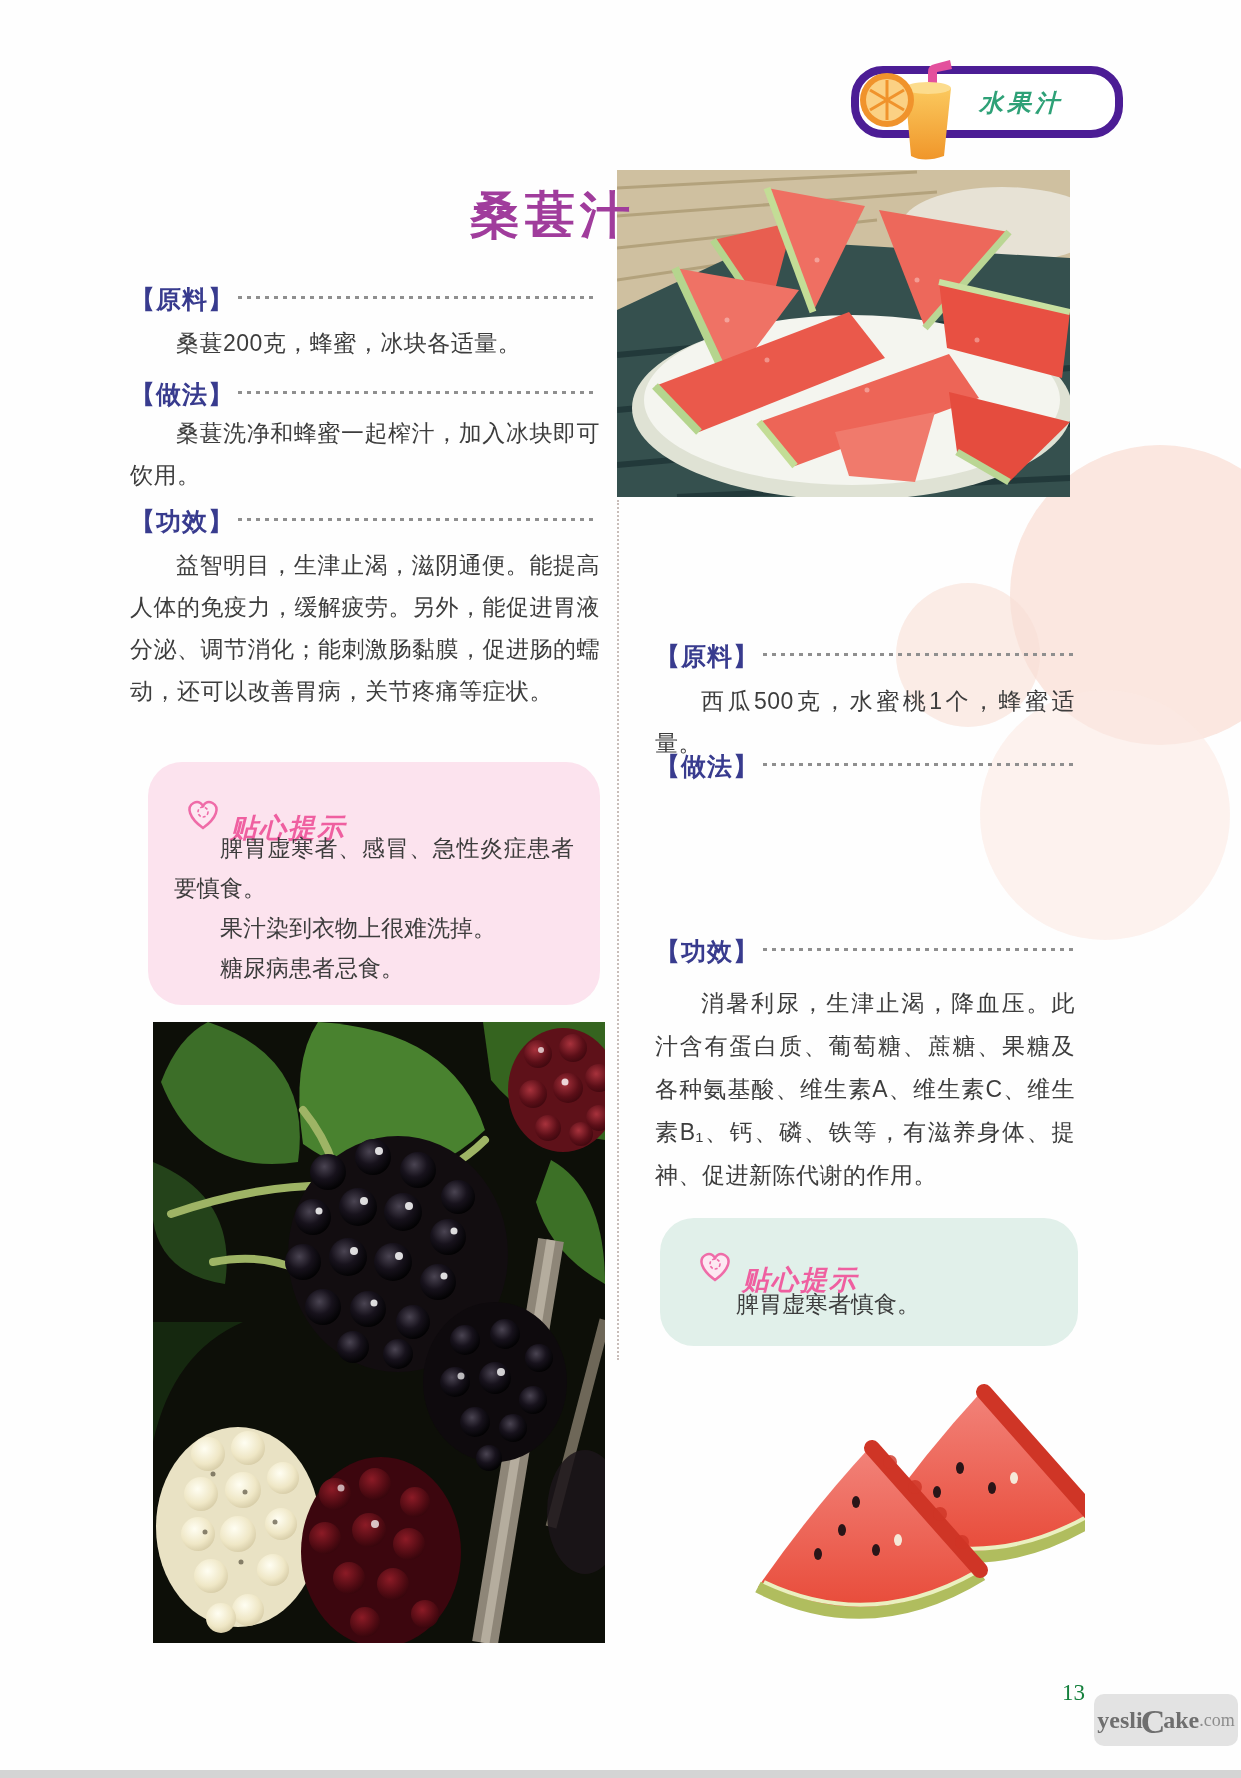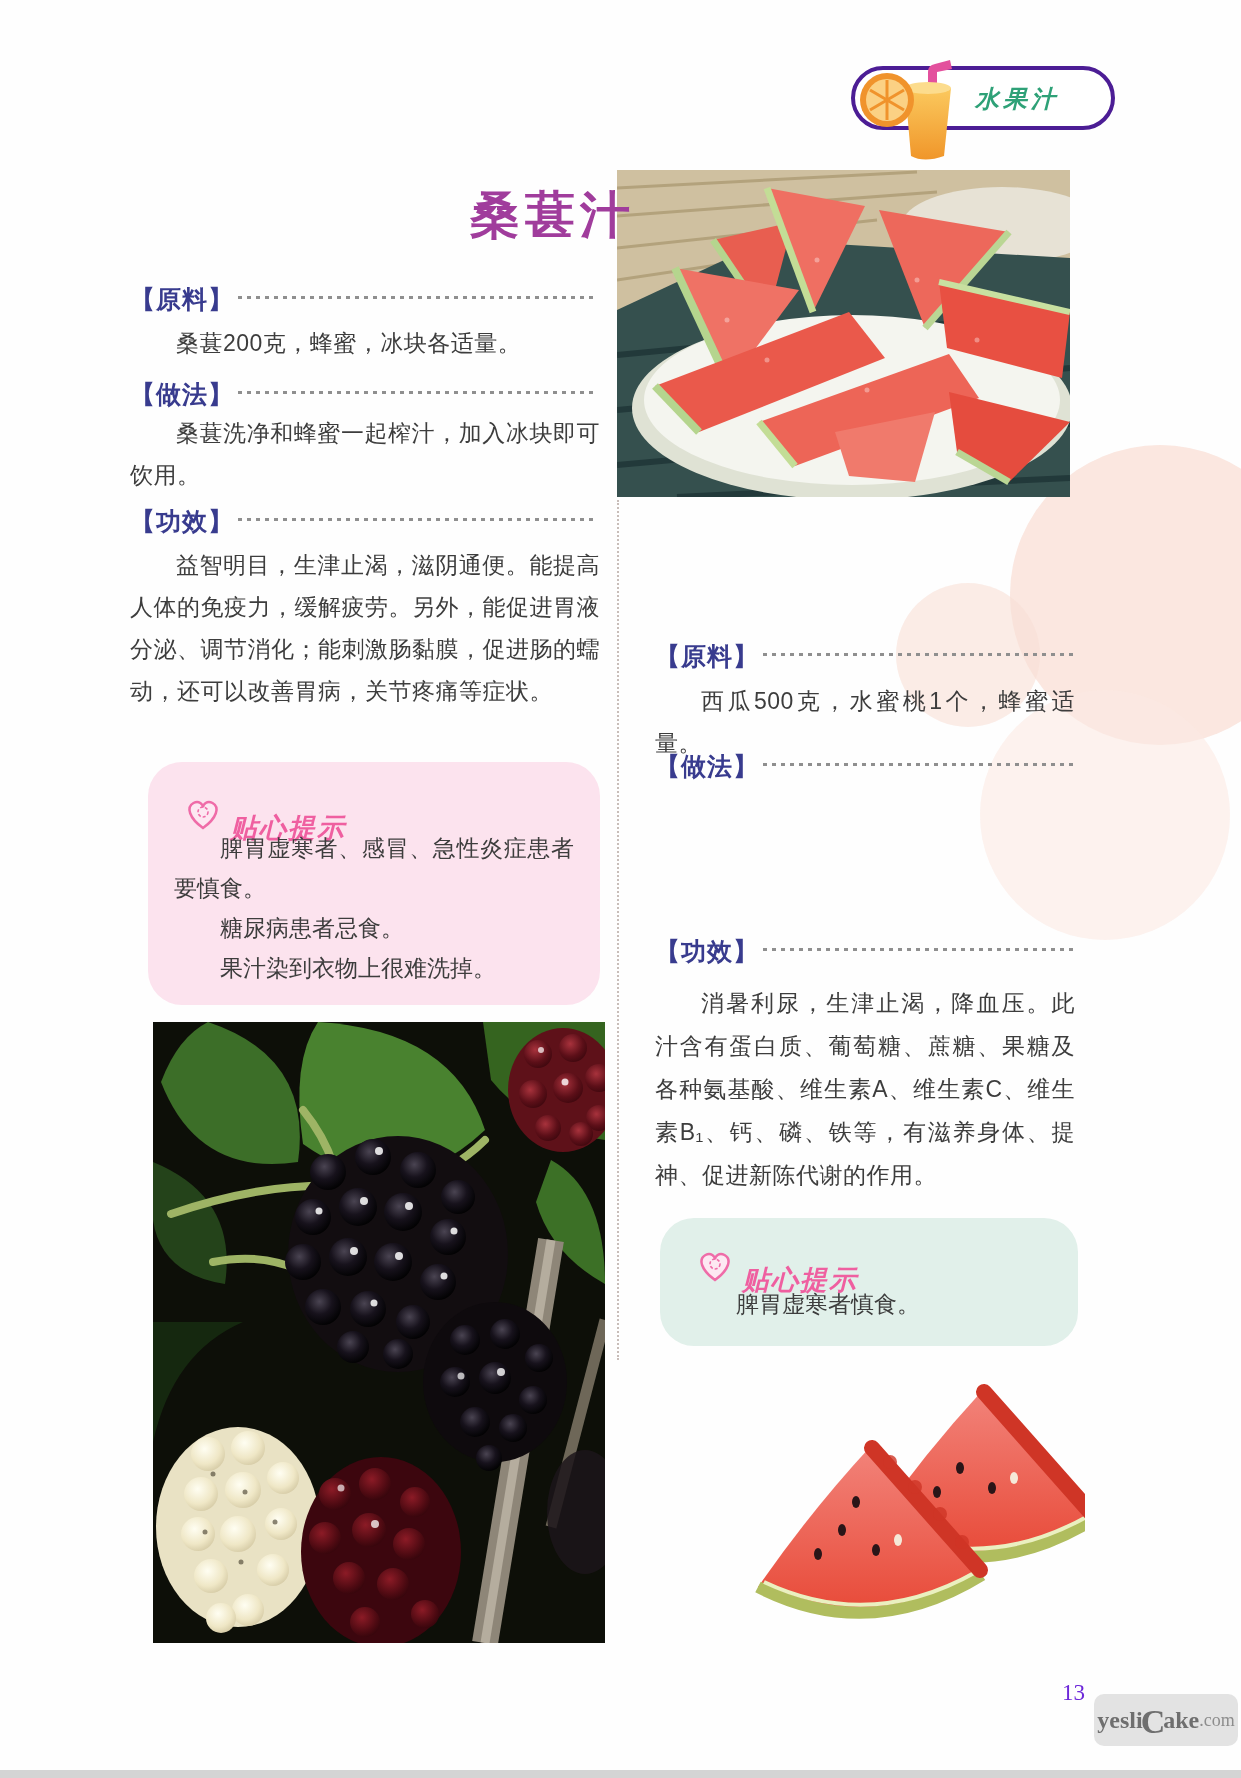--- a/index.html
+++ b/index.html
@@ -7,21 +7,21 @@
     position:relative;width:1241px;height:1778px;margin:0 auto;
     background:#fefefe;overflow:hidden;
     font-family:"Liberation Sans","DejaVu Sans",sans-serif;
     color:#3d3d3d;
   }
   
   .deco-circle{position:absolute;border-radius:50%;z-index:1;}
   
   .badge-pill{
     position:absolute;left:851px;top:66px;width:256px;height:56px;
-    border:4px solid #4c1d95;border-radius:32px;background:#ffffff;z-index:4;
+    border:8px solid #4c1d95;border-radius:32px;background:#ffffff;z-index:4;
   }
   .badge-label{
     position:absolute;left:120px;top:13px;font-size:24px;font-style:italic;
     letter-spacing:4px;color:#2ea177;font-weight:bold;
   }
   .badge-icon{position:absolute;left:858px;top:56px;z-index:5;}
   
   .recipe-title{position:absolute;font-weight:bold;text-align:right;z-index:3;}
   .title-left{left:235px;top:182px;width:400px;font-size:50px;letter-spacing:5px;color:#a03c9c;}
   .title-right{left:660px;top:541px;width:434px;font-size:48px;letter-spacing:5px;color:#e5372b;}
@@ -44,21 +44,21 @@
   .tip-head{position:absolute;display:flex;align-items:center;gap:8px;}
   .tip-title{color:#ef5fa0;font-weight:bold;font-size:27px;font-style:italic;letter-spacing:2px;margin-top:26px;}
   .tip-p{margin:0;font-size:23px;line-height:40px;color:#3d3d3d;text-indent:2em;text-align:justify;}
   
   .col-sep{position:absolute;left:617px;top:500px;height:860px;width:0;
     border-left:2px dotted #c8bdb9;z-index:2;}
   
   .photo{position:absolute;z-index:2;}
   
   .page-number{position:absolute;left:1062px;top:1680px;font-family:"Liberation Serif","DejaVu Serif",serif;
-    font-size:23px;color:#6d28d9;z-index:4;}
+    font-size:23px;color:#15803d;z-index:4;}
   .watermark{position:absolute;left:1094px;top:1694px;width:144px;height:52px;background:#e3e3e3;
     border-radius:10px;z-index:4;display:flex;align-items:center;justify-content:center;
     font-family:"Liberation Serif","DejaVu Serif",serif;color:#6f6f6f;}
   .wm-pre{font-size:24px;font-weight:bold;}
   .wm-c{font-size:34px;font-weight:bold;margin:0 -2px;position:relative;top:2px;}
   .wm-post{font-size:24px;font-weight:bold;}
   .wm-tld{font-size:18px;color:#8d8d8d;}
   .bottom-strip{position:absolute;left:0;top:1770px;width:1241px;height:8px;background:#d4d4d4;z-index:6;}
 </style>
 </head>
@@ -118,22 +118,22 @@
   <div class="tip-box tip-box-pink">
     <div class="tip-head" style="left:36px;top:22px;">
       <svg width="38" height="34" viewBox="0 0 38 34">
         <path d="M19,30 C5,20 2,9 9.5,5 C15,2 19,6.5 19,9.5 C19,6.5 23,2 28.5,5 C36,9 33,20 19,30 Z" fill="#fde8f2" stroke="#ef6ca8" stroke-width="2.5"></path>
         <circle cx="19" cy="14" r="5" fill="none" stroke="#ef6ca8" stroke-width="1.6" stroke-dasharray="3,2"></circle>
       </svg>
       <span class="tip-title">贴心提示</span>
     </div>
     <div style="position:absolute;left:26px;top:66px;width:400px;">
       <p class="tip-p">脾胃虚寒者、感冒、急性炎症患者要慎食。</p>
+      <p class="tip-p">果汁染到衣物上很难洗掉。</p>
       <p class="tip-p">糖尿病患者忌食。</p>
-      <p class="tip-p">果汁染到衣物上很难洗掉。</p>
     </div>
   </div>
 
   <svg class="photo" style="left:153px;top:1022px;" width="452" height="621" viewBox="0 0 452 621">
     <defs>
       <radialGradient id="bg" cx="40%" cy="35%" r="70%">
         <stop offset="0" stop-color="#4a4452"></stop>
           <stop offset="0.5" stop-color="#17121c"></stop>
           <stop offset="1" stop-color="#000"></stop>
       </radialGradient>

